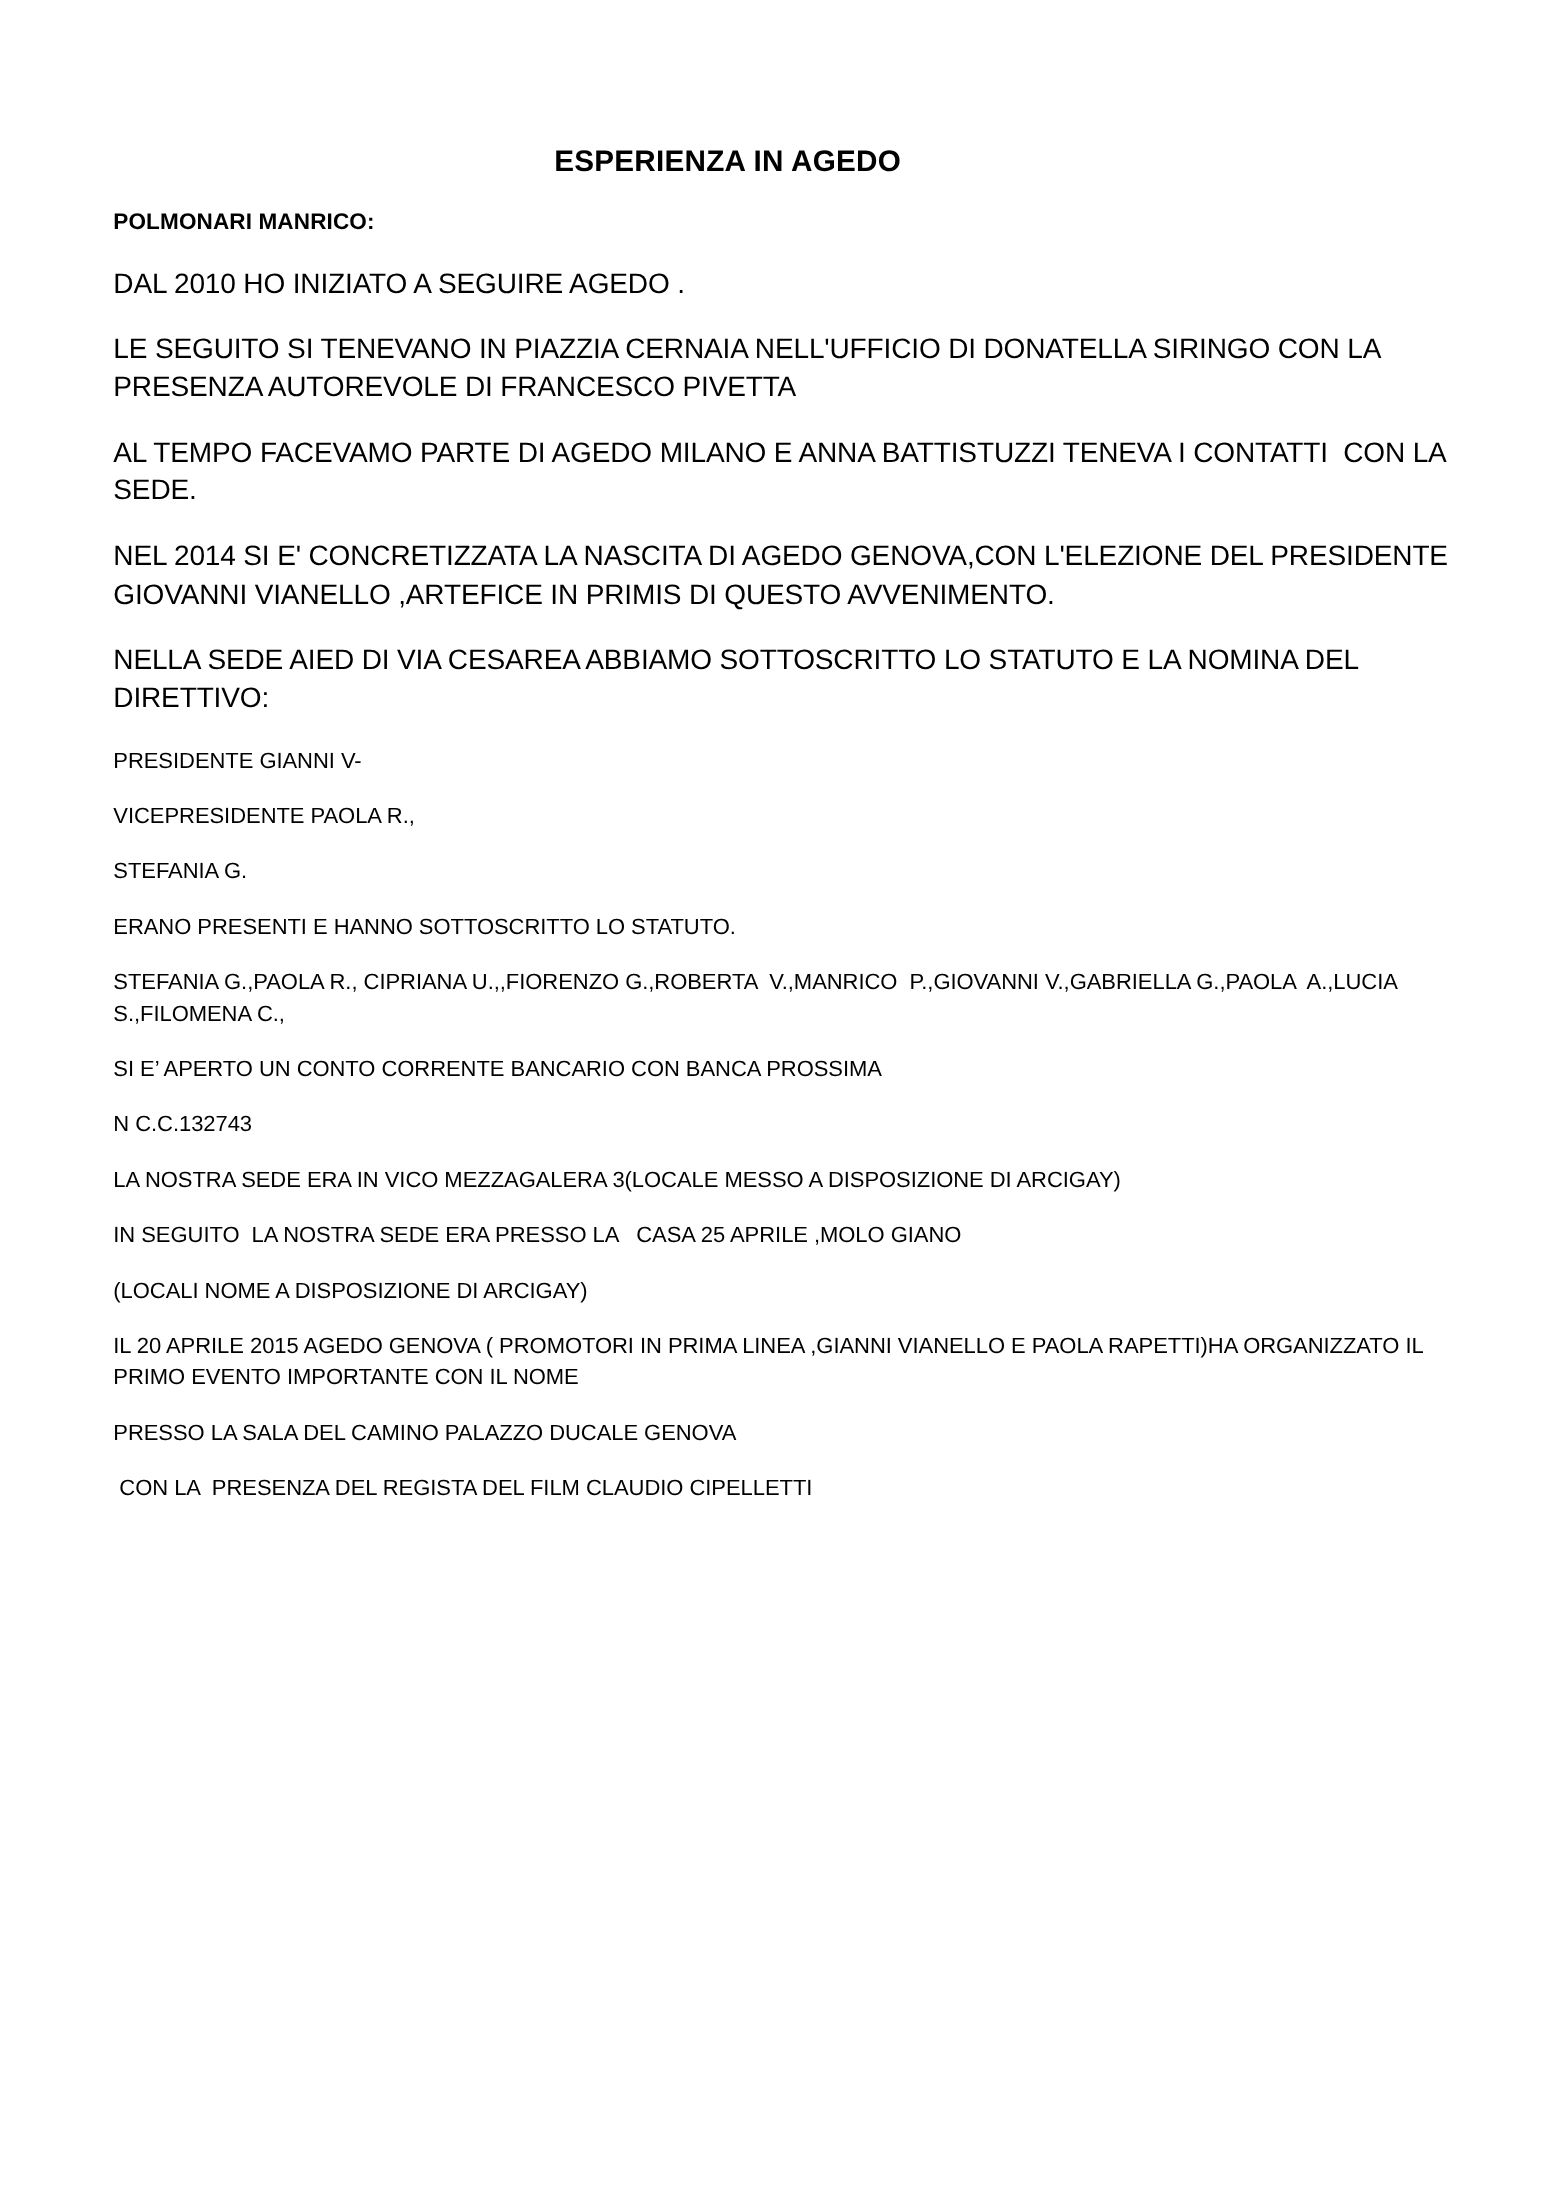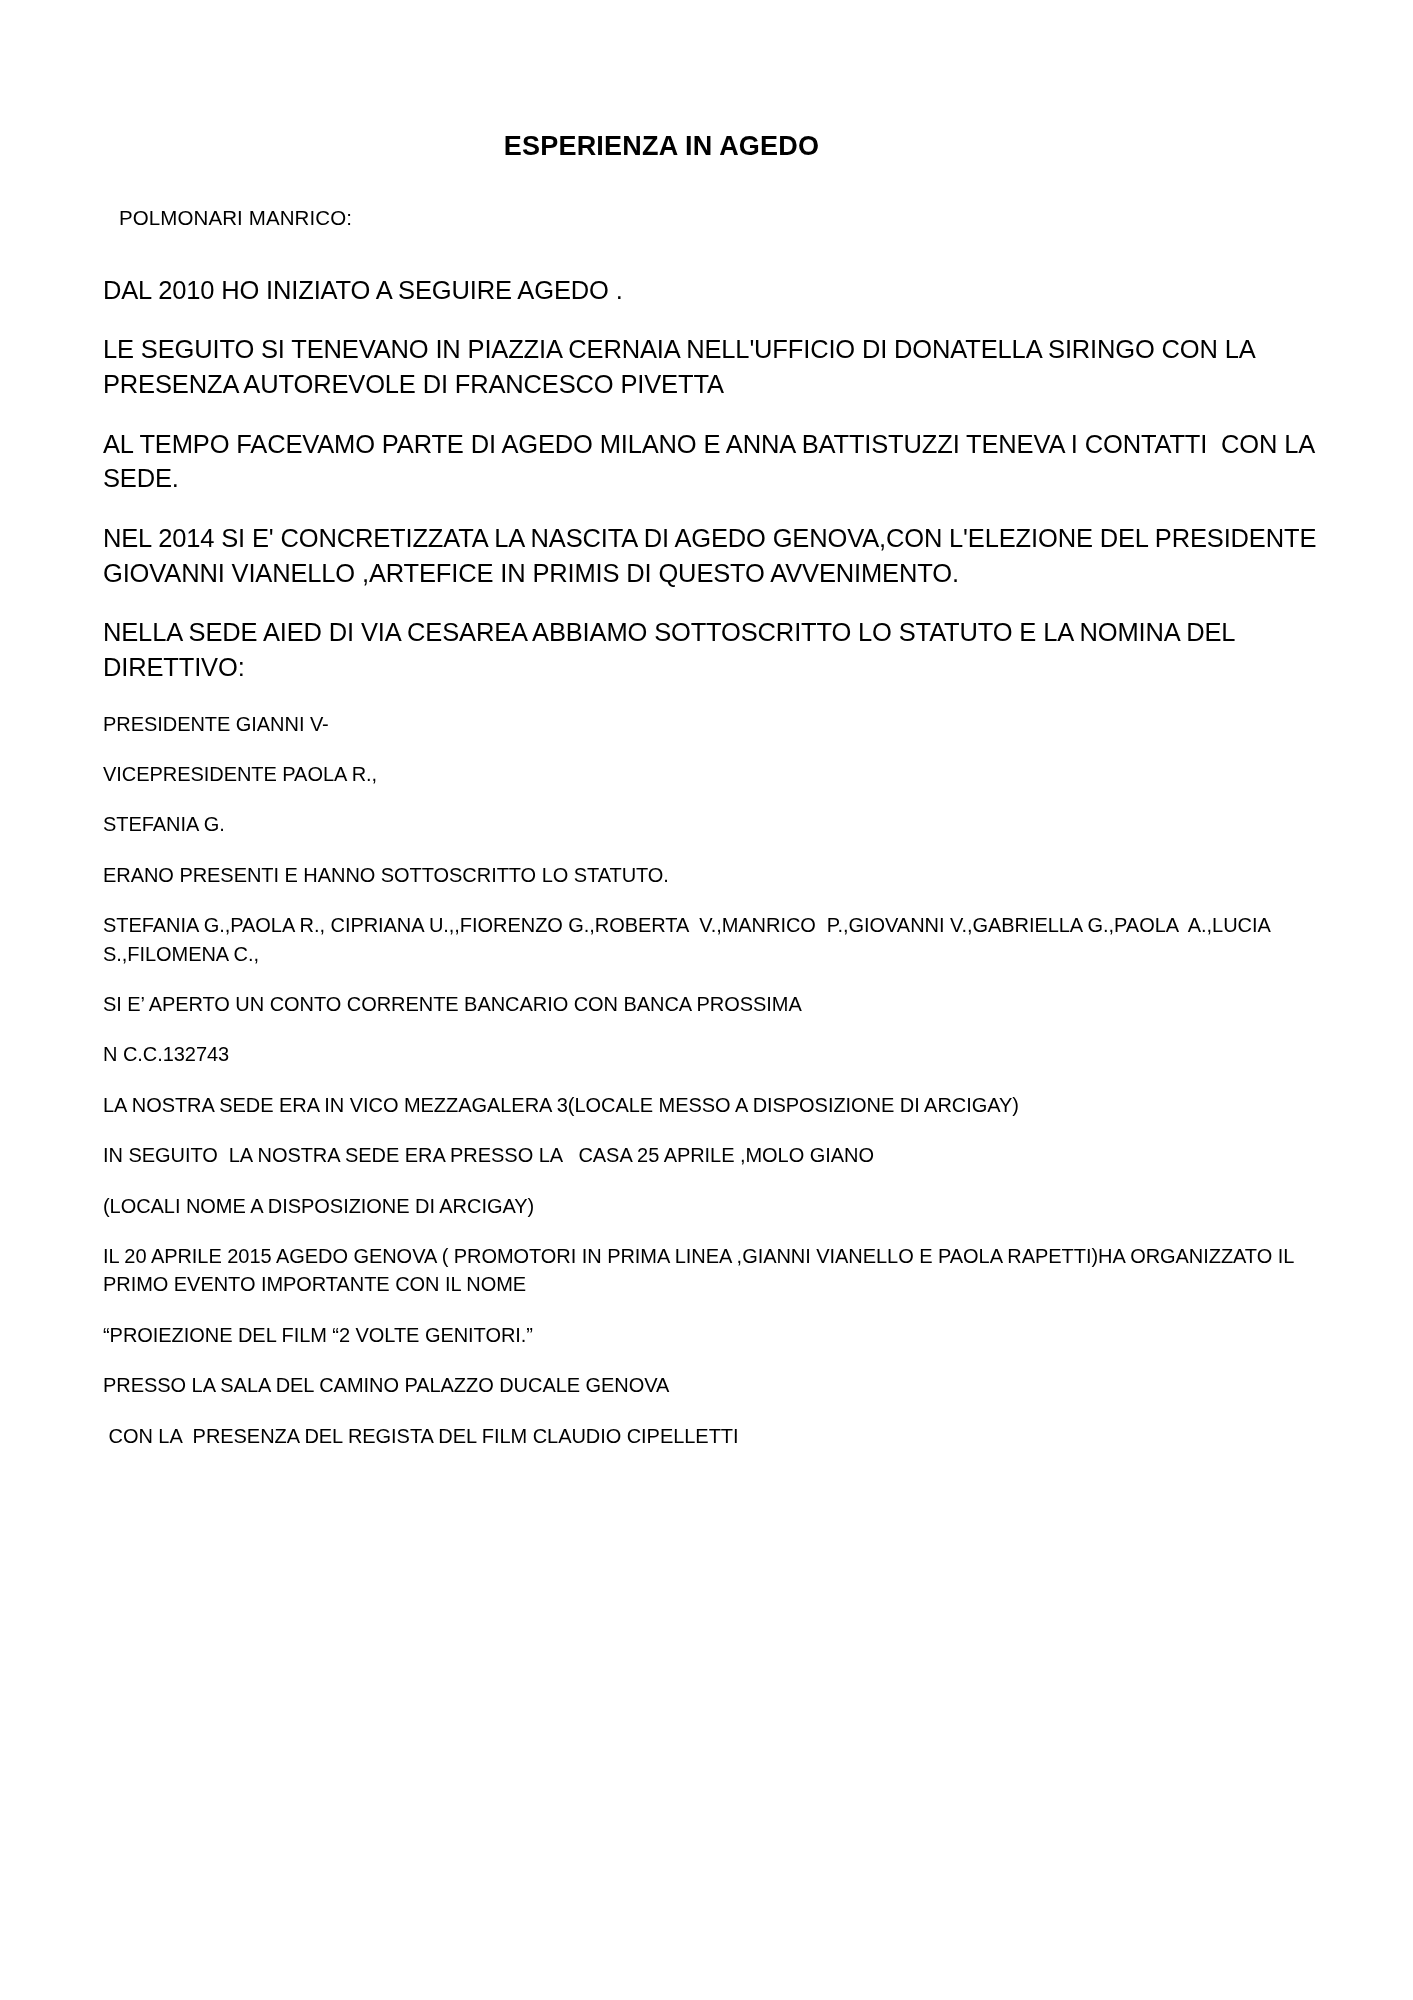--- a/index.html
+++ b/index.html
@@ -39,24 +39,24 @@
     font-size: 27px;
     font-weight: bold;
     text-align: center;
     letter-spacing: 0.2px;
     line-height: 1.15;
     width: 1117px;
   }
 
   
   .author-line {
-    margin: 16px;
+    margin: 0;
     padding-top: 28px;
     font-size: 20.5px;
-    font-weight: normal;
+    font-weight: bold;
     letter-spacing: 0.1px;
     line-height: 1.15;
   }
 
   
   .para-lg {
     margin: 0;
     padding-top: 25px;
     font-size: 25.5px;
     font-weight: 400;
@@ -117,20 +117,19 @@
     <p class="para-sm">N C.C.132743</p>
 
     <p class="para-sm">LA NOSTRA SEDE ERA IN VICO MEZZAGALERA 3(LOCALE MESSO A DISPOSIZIONE DI ARCIGAY)</p>
 
     <p class="para-sm">IN SEGUITO  LA NOSTRA SEDE ERA PRESSO LA   CASA 25 APRILE ,MOLO GIANO</p>
 
     <p class="para-sm">(LOCALI NOME A DISPOSIZIONE DI ARCIGAY)</p>
 
     <p class="para-sm">IL 20 APRILE 2015 AGEDO GENOVA ( PROMOTORI IN PRIMA LINEA ,GIANNI VIANELLO E PAOLA RAPETTI)HA ORGANIZZATO IL PRIMO EVENTO IMPORTANTE CON IL NOME</p>
 
-    <p class="para-sm">“PROIEZIONE DEL FILM “2 VOLTE GENITORI.”</p>
 
     <p class="para-sm">PRESSO LA SALA DEL CAMINO PALAZZO DUCALE GENOVA</p>
 
     <p class="para-sm"> CON LA  PRESENZA DEL REGISTA DEL FILM CLAUDIO CIPELLETTI</p>
 
   </div>
 </div>
 
 </body></html>

